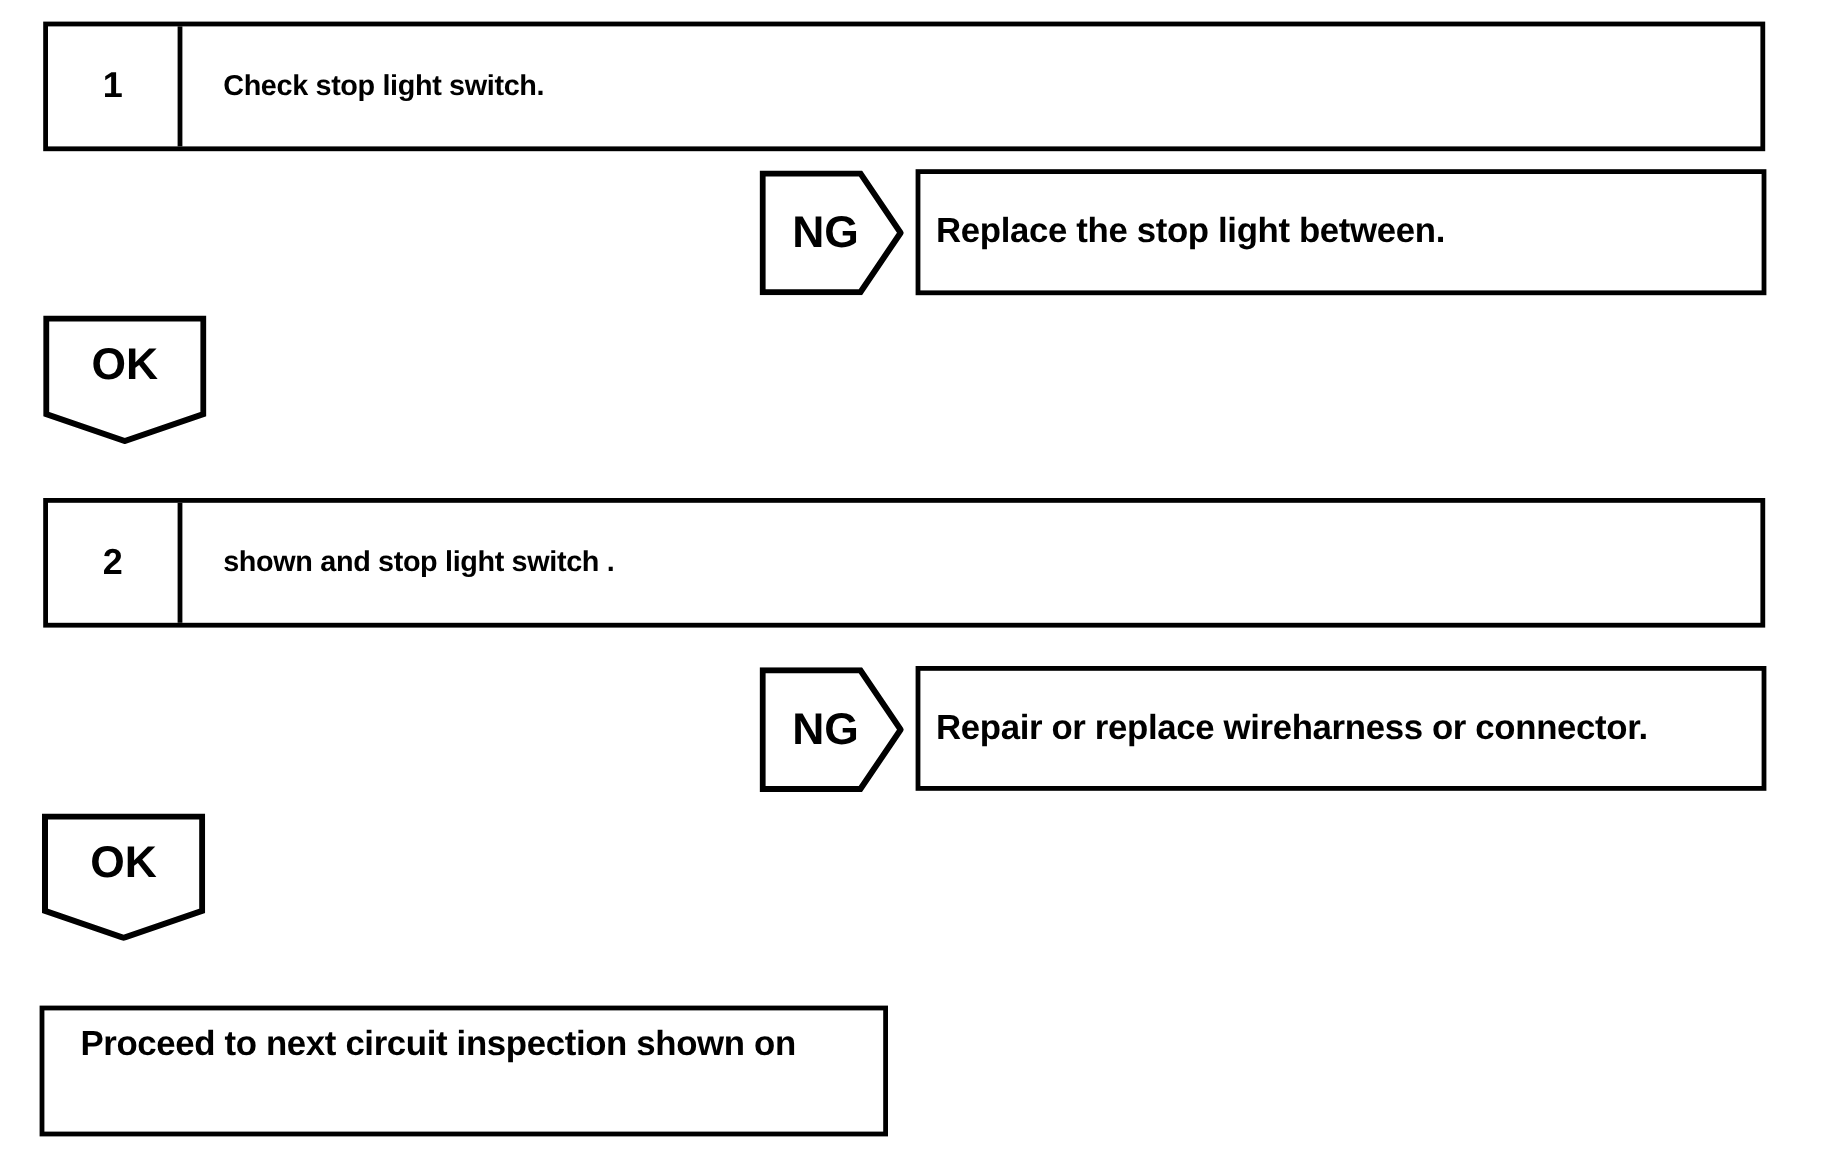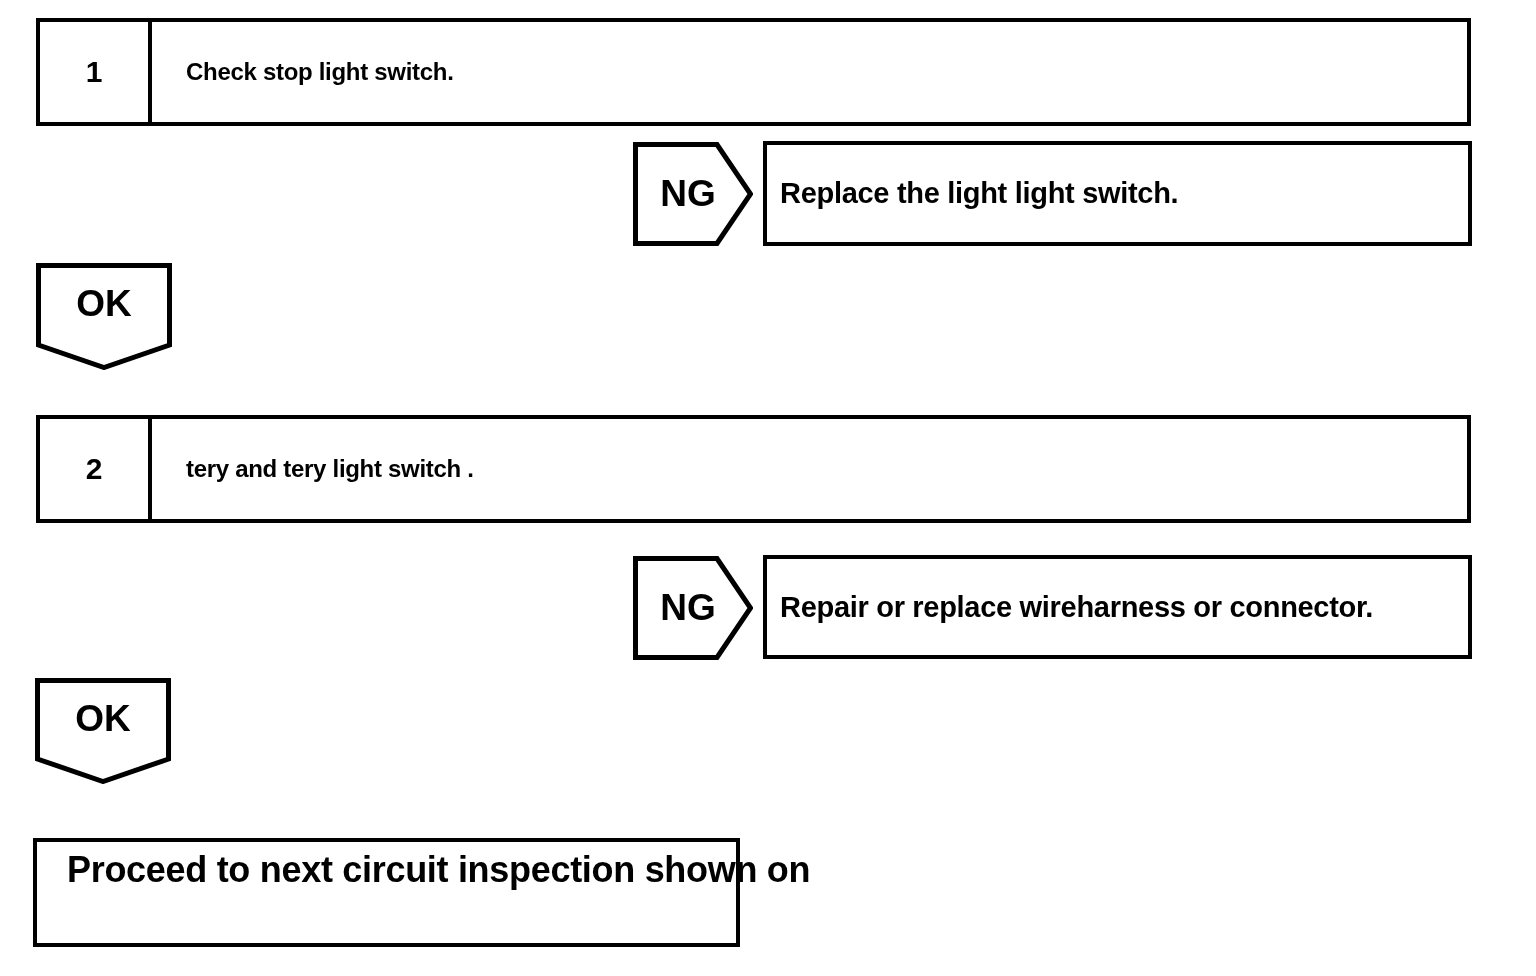--- a/index.html
+++ b/index.html
@@ -48,21 +48,21 @@
     align-items: center;
     padding-left: 13px;
     font-size: 29px;
     letter-spacing: -0.3px;
   }
   .result-box .line { white-space: nowrap; }
   .final-box {
     flex-direction: row;
     justify-content: flex-start;
     padding: 8px 0 0 30px;
-    font-size: 36px;
+    font-size: 29px;
     line-height: 40px;
     letter-spacing: -0.3px;
   }
   .shape {
     position: absolute;
   }
   .shape svg { display: block; }
   .shape-label {
     position: absolute;
     display: flex;
@@ -85,34 +85,34 @@
     </div>
   </div>
 
   <div class="shape" style="left:633px; top:142px; width:120px; height:104px;">
     <svg width="120" height="104" viewBox="0 0 120 104">
       <polygon points="2.5,2.5 84,2.5 117.5,52 84,101.5 2.5,101.5" fill="#ffffff" stroke="#000000" stroke-width="5"></polygon>
     </svg>
     <span class="shape-label ng-label">NG</span>
   </div>
   <div class="box result-box" style="left:763px; top:141px; width:709px; height:105px;">
-    <span class="line">Replace the light light switch.</span>
+    <span class="line">Replace the stop light between.</span>
   </div>
 
   <div class="shape" style="left:36px; top:263px; width:136px; height:107px;">
     <svg width="136" height="107" viewBox="0 0 136 107">
       <polygon points="2.5,2.5 133.5,2.5 133.5,82 68,104.5 2.5,82" fill="#ffffff" stroke="#000000" stroke-width="5"></polygon>
     </svg>
     <span class="shape-label ok-label">OK</span>
   </div>
 
   <div class="box step-box" style="left:36px; top:415px; width:1435px; height:108px;">
     <div class="step-num">2</div>
     <div class="step-text">
-      <span class="line">tery and tery light switch .</span>
+      <span class="line">shown and stop light switch .</span>
     </div>
   </div>
 
   <div class="shape" style="left:633px; top:556px; width:120px; height:104px;">
     <svg width="120" height="104" viewBox="0 0 120 104">
       <polygon points="2.5,2.5 84,2.5 117.5,52 84,101.5 2.5,101.5" fill="#ffffff" stroke="#000000" stroke-width="5"></polygon>
     </svg>
     <span class="shape-label ng-label">NG</span>
   </div>
   <div class="box result-box" style="left:763px; top:555px; width:709px; height:104px;">

